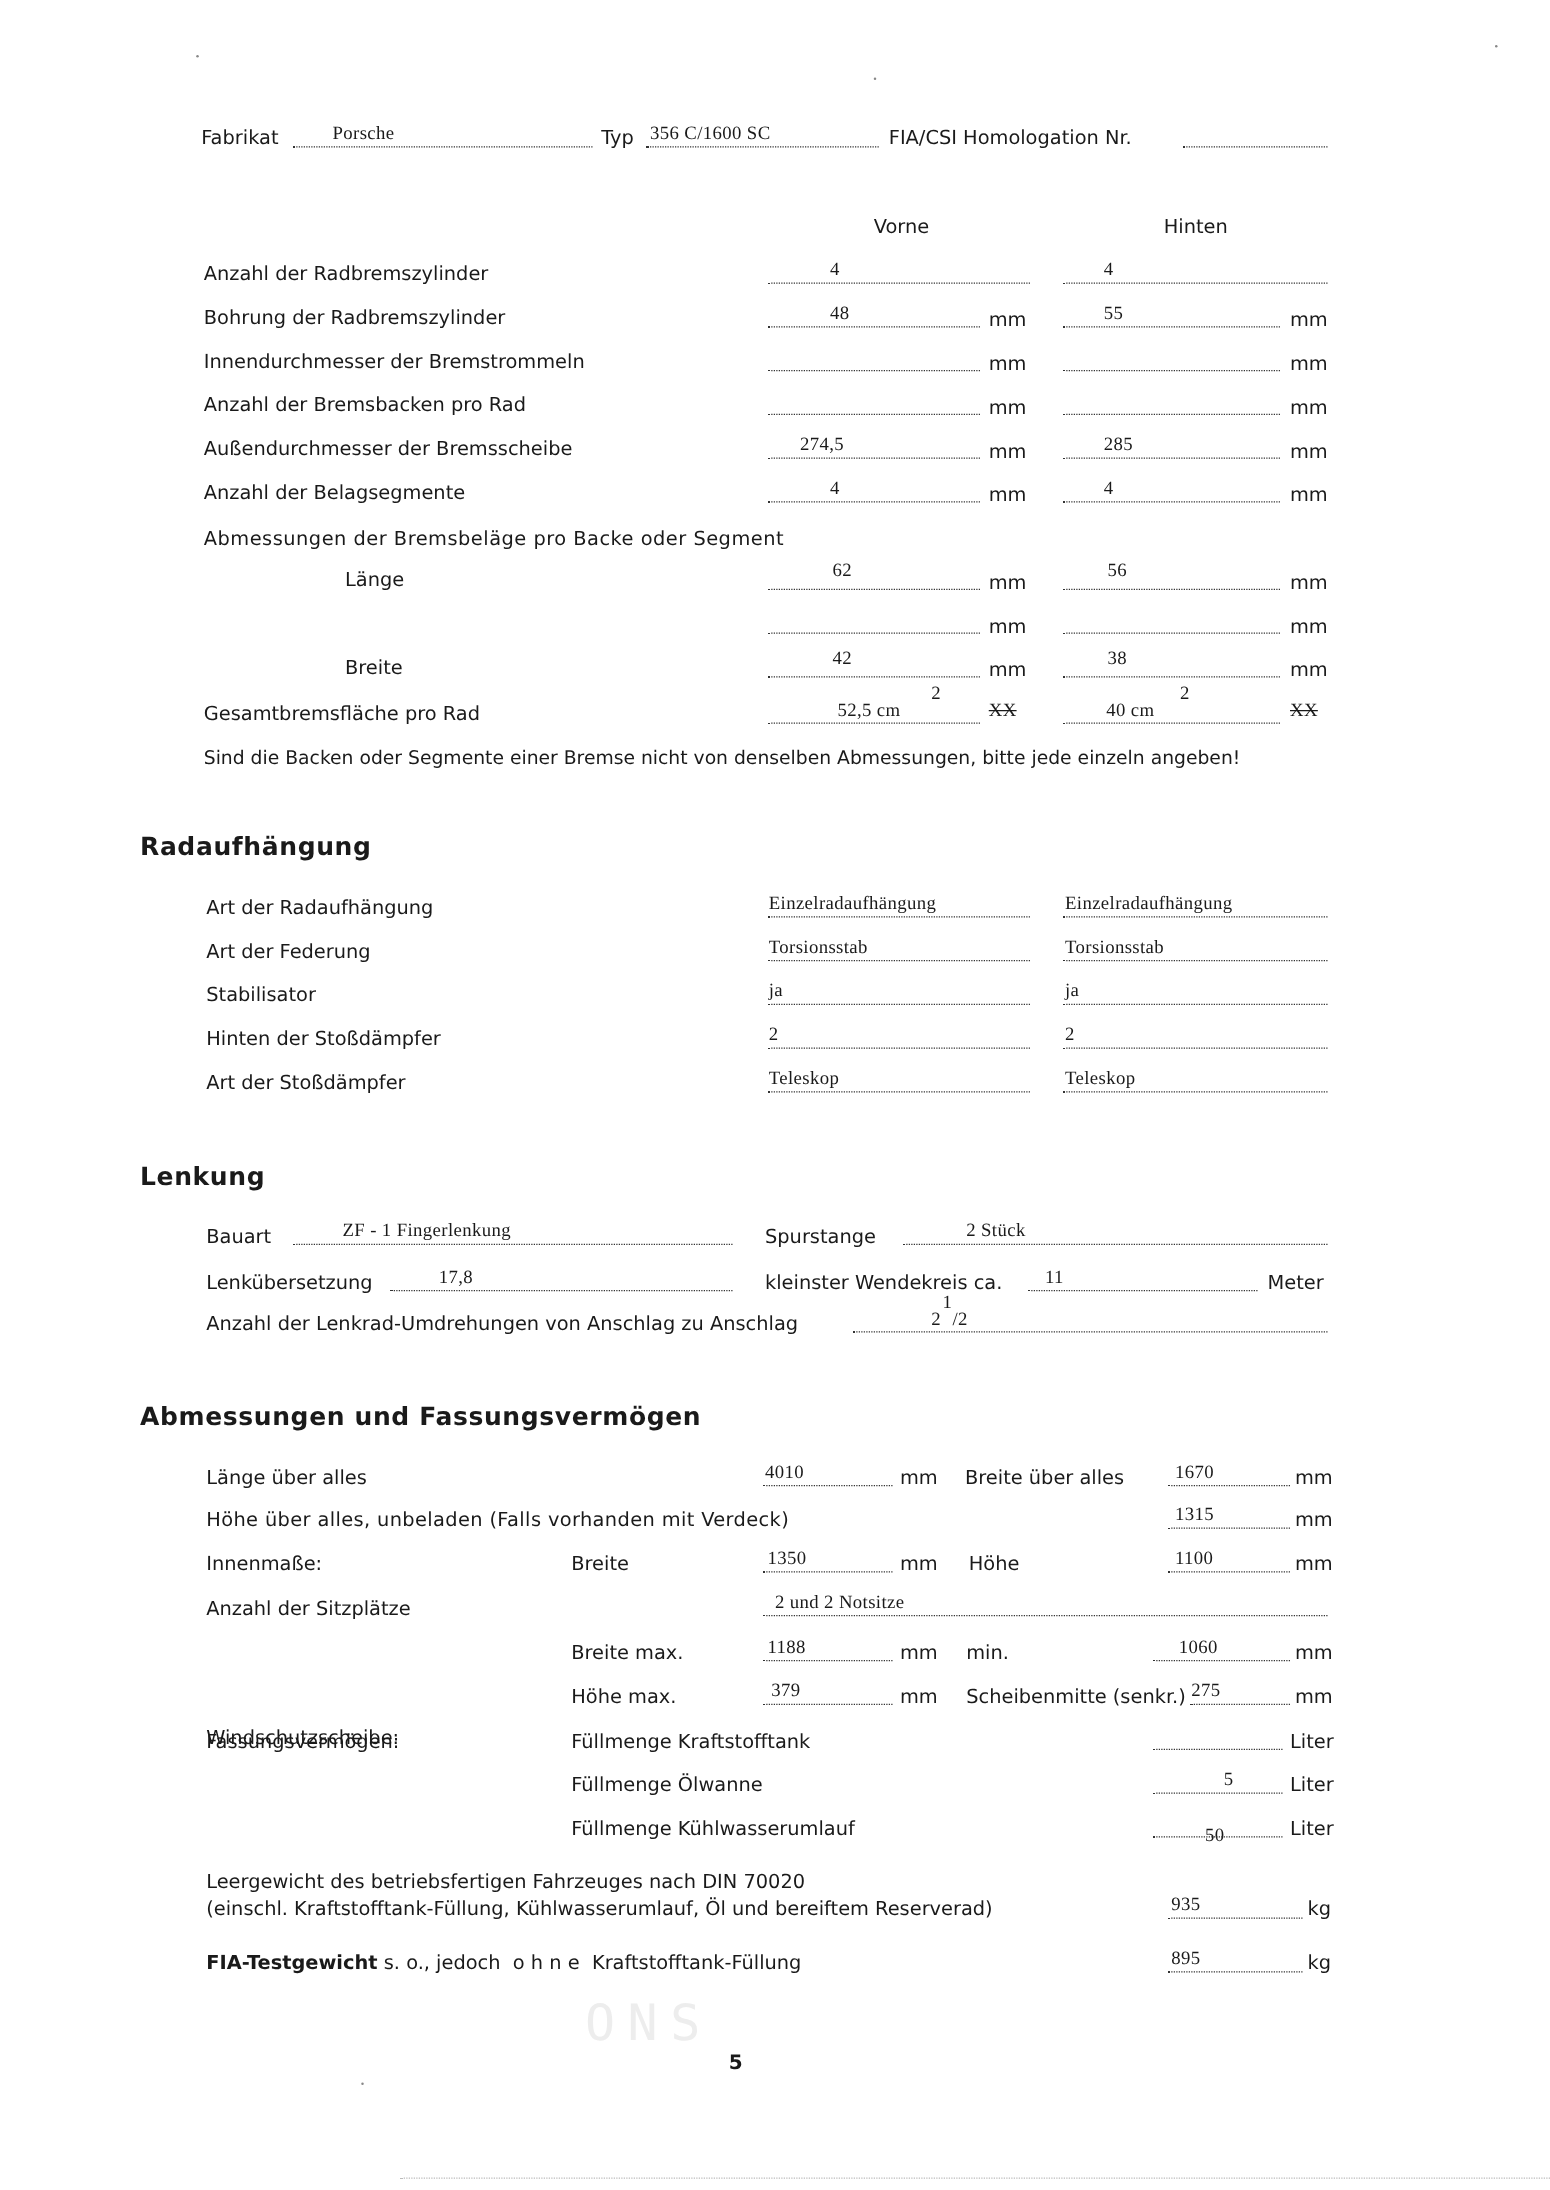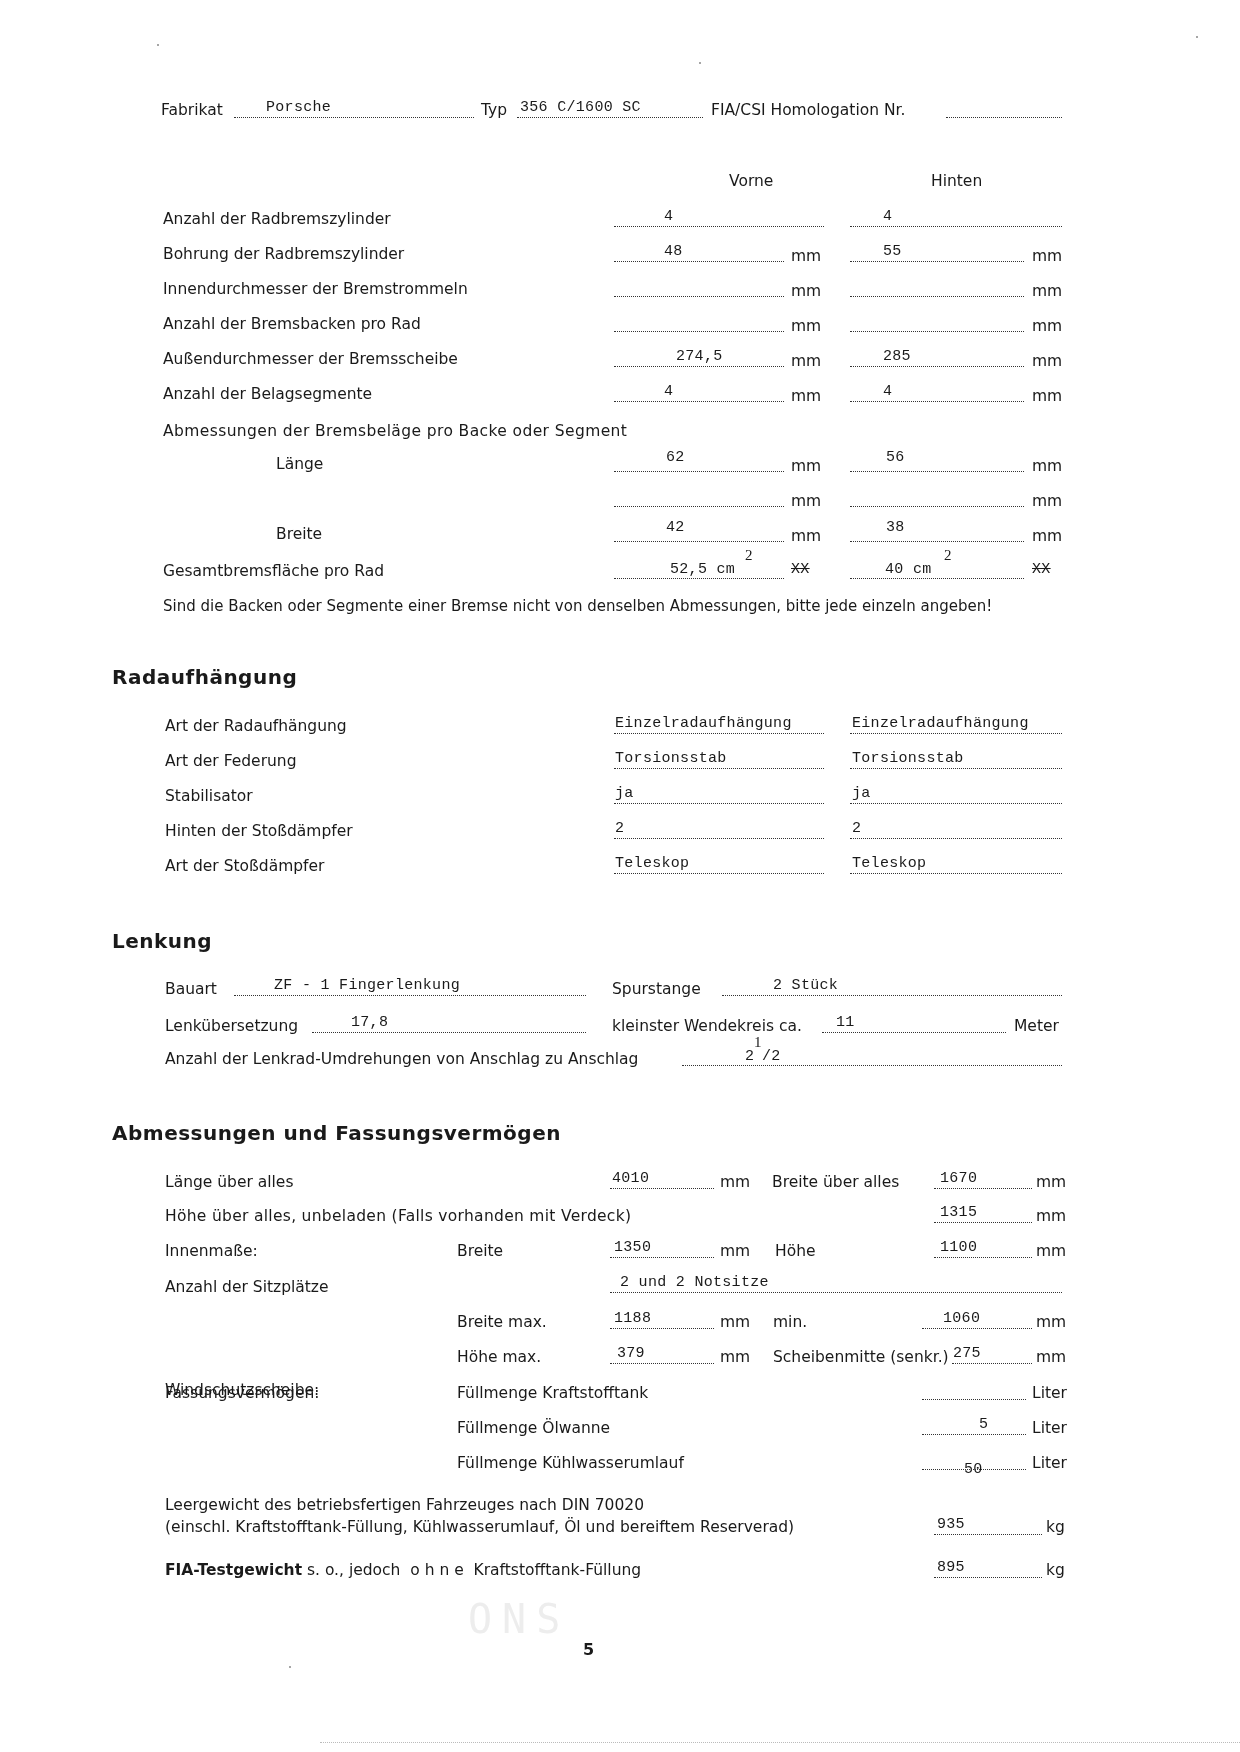--- a/index.html
+++ b/index.html
@@ -1,19 +1,19 @@
 <!DOCTYPE html>
 <html><head>
 <meta charset="utf-8">
 <style>
   html, body { margin:0; padding:0; background:#ffffff; }
   body { width:1240px; height:1752px; position:relative; overflow:hidden;
          font-family:"DejaVu Sans", sans-serif; color:#1a1a1a; font-size:15.5px; }
   .abs { position:absolute; white-space:nowrap; }
-  .tw { font-family:Liberation Mono, monospace; font-size:15px; letter-spacing:0.3px; }
+  .tw { font-family:Liberation Serif, serif; font-size:15px; letter-spacing:0.3px; }
   .dots { position:absolute; border-bottom:1.4px dotted #333; height:0; }
   .h2 { font-weight:bold; font-size:20px; letter-spacing:0.5px; }
   .sup { position:absolute; font-family:"Liberation Serif", serif; font-size:15px; }
   .speck { position:absolute; width:2px; height:2px; background:#888; border-radius:1px; }
   .ghost { position:absolute; color:#ccc; font-size:40px; letter-spacing:10px; font-family:"DejaVu Sans Mono", monospace; opacity:.35; }
 </style>
 </head>
 <body>
 
 <div class="speck" style="left:157px;top:44px"></div>
@@ -25,21 +25,21 @@
   <span class="abs" style="left:161px;top:101px">Fabrikat</span>
   <div class="dots" style="left:234px;top:117px;width:240px"></div>
   <span class="abs tw" style="left:266px;top:99px">Porsche</span>
   <span class="abs" style="left:481px;top:101px">Typ</span>
   <div class="dots" style="left:517px;top:117px;width:186px"></div>
   <span class="abs tw" style="left:520px;top:99px">356 C/1600 SC</span>
   <span class="abs" style="left:711px;top:101px">FIA/CSI Homologation Nr.</span>
   <div class="dots" style="left:946px;top:117px;width:116px"></div>
 </div>
 
-<span class="abs" style="left:729px;top:172px">Vorne</span>
+<span class="abs" style="left:699px;top:172px">Vorne</span>
 <span class="abs" style="left:931px;top:172px">Hinten</span>
 
 <div id="brake-rows">
     <div>
       <span class="abs" style="left:163px;top:210px">Anzahl der Radbremszylinder</span>
       <div class="dots" style="left:614px;top:226px;width:210px"></div>
       <span class="abs tw" style="left:664px;top:208px">4</span>
       <div class="dots" style="left:850px;top:226px;width:212px"></div>
       <span class="abs tw" style="left:883px;top:208px">4</span>
     </div>
@@ -66,21 +66,21 @@
       <div class="dots" style="left:614px;top:331px;width:170px"></div>
       <span class="abs tw" style="left:664px;top:313px"></span>
       <span class="abs" style="left:791px;top:317px">mm</span>
       <div class="dots" style="left:850px;top:331px;width:174px"></div>
       <span class="abs tw" style="left:883px;top:313px"></span>
       <span class="abs" style="left:1032px;top:317px">mm</span>
     </div>
     <div>
       <span class="abs" style="left:163px;top:350px">Außendurchmesser der Bremsscheibe</span>
       <div class="dots" style="left:614px;top:366px;width:170px"></div>
-      <span class="abs tw" style="left:676px;top:348px">274,5</span>
+      <span class="abs tw" style="left:640px;top:348px">274,5</span>
       <span class="abs" style="left:791px;top:352px">mm</span>
       <div class="dots" style="left:850px;top:366px;width:174px"></div>
       <span class="abs tw" style="left:883px;top:348px">285</span>
       <span class="abs" style="left:1032px;top:352px">mm</span>
     </div>
     <div>
       <span class="abs" style="left:163px;top:385px">Anzahl der Belagsegmente</span>
       <div class="dots" style="left:614px;top:401px;width:170px"></div>
       <span class="abs tw" style="left:664px;top:383px">4</span>
       <span class="abs" style="left:791px;top:387px">mm</span>

